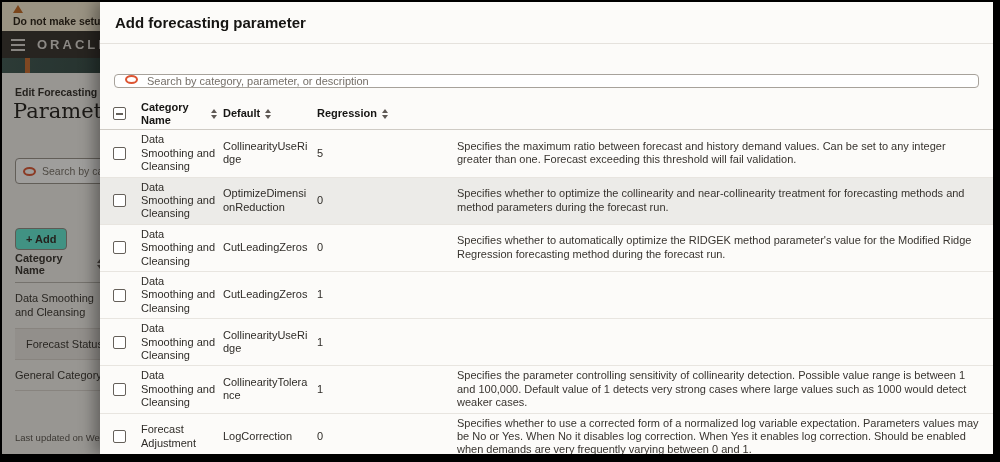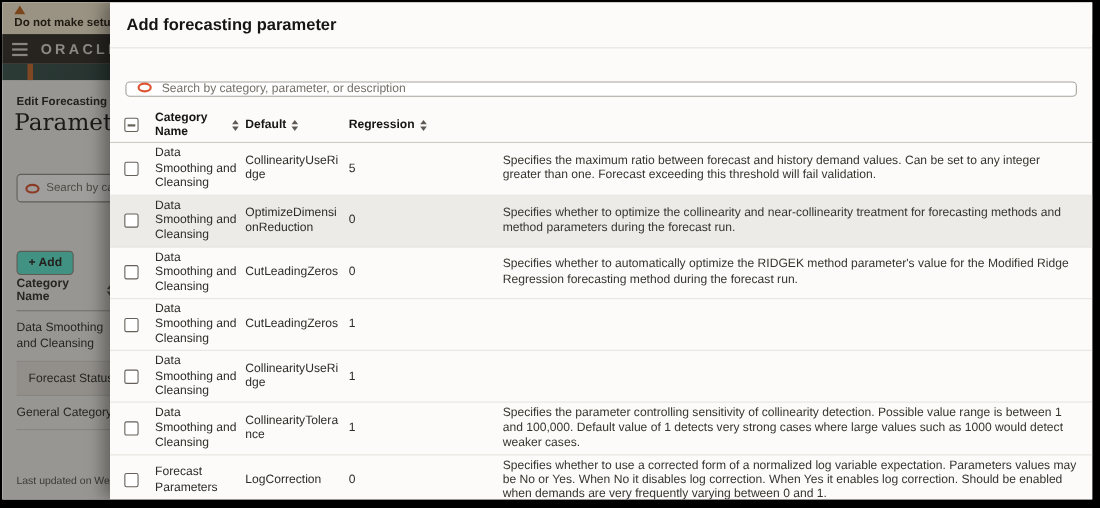--- a/index.html
+++ b/index.html
@@ -197,21 +197,21 @@
   <div class="trow">
     <span class="cbx"></span>
     <span class="cell">Data Smoothing and Cleansing</span>
     <span class="cell param">CollinearityTolerance</span>
     <span class="cell">1</span>
     <span class="cell desc">Specifies the parameter controlling sensitivity of collinearity detection. Possible value range is between 1 and 100,000. Default value of 1 detects very strong cases where large values such as 1000 would detect weaker cases.</span>
   </div>
 
   <div class="trow">
     <span class="cbx"></span>
-    <span class="cell">Forecast Parameters</span>
+    <span class="cell">Forecast Adjustment</span>
     <span class="cell param">LogCorrection</span>
     <span class="cell">0</span>
     <span class="cell desc">Specifies whether to use a corrected form of a normalized log variable expectation. Parameters values may be No or Yes. When No it disables log correction. When Yes it enables log correction. Should be enabled when demands are very frequently varying between 0 and 1.</span>
   </div>
 
   <div class="trow">
     
     
     
     

